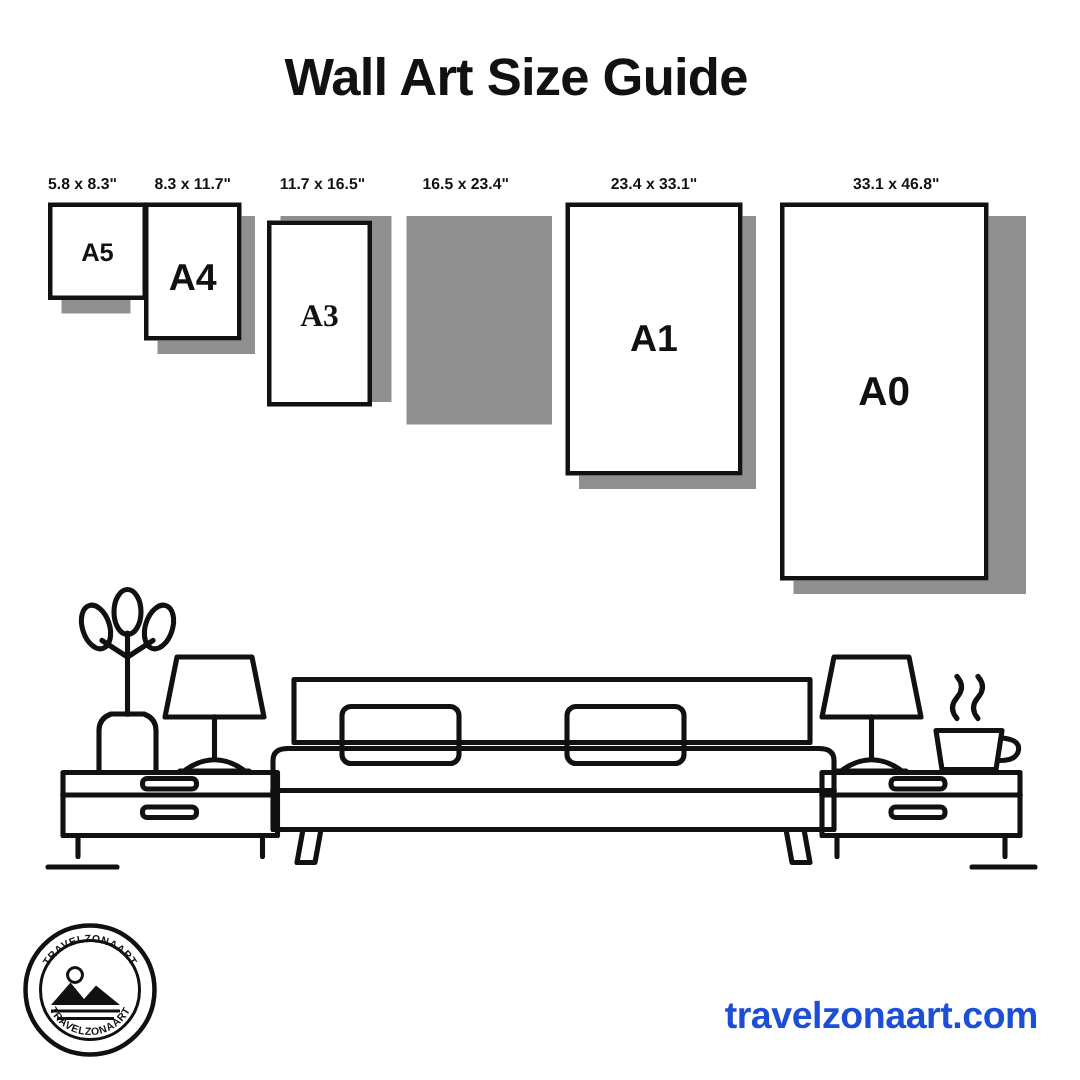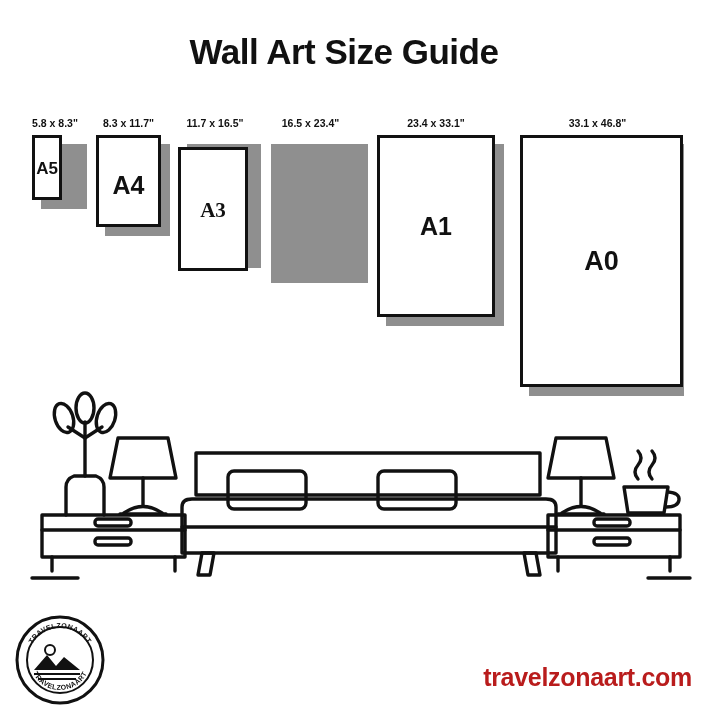--- a/index.html
+++ b/index.html
@@ -80,21 +80,21 @@
     height: 225px;
   }
 
   
   #footer-brand {
     position: absolute;
     right: 28px;
     bottom: 28px;
     font-size: 25px;
     font-weight: bold;
-    color: #b91c1c;
+    color: #1d4ed8;
     letter-spacing: -0.3px;
   }
   #logo {
     position: absolute;
     left: 14px;
     bottom: 14px;
     width: 92px;
     height: 92px;
   }
   .logo-text {
@@ -108,21 +108,21 @@
 <body>
 
 <div id="page">
 
   <div id="title">Wall Art Size Guide</div>
 
   <div id="frames">
       <div class="frame-group" style="left: 32px; top: 0px; width: 55px; height: 104px;">
         <div class="frame-dim" style="left: 0px; width: 46px; top: 12px;">5.8 x 8.3"</div>
         <div class="frame-shadow" style="left: 9px; top: 39px; width: 46px; height: 65px;"></div>
-        <div class="frame-box" style="left: 0px; top: 30px; width: 30px; height: 65px;">
+        <div class="frame-box" style="left: 0px; top: 30px; width: 66px; height: 65px;">
           <div class="frame-label" style="font-size: 17px; top: 20.94px;">A5</div>
         </div>
       </div>
       <div class="frame-group" style="left: 96px; top: 0px; width: 74px; height: 131px;">
         <div class="frame-dim" style="left: 0px; width: 65px; top: 12px;">8.3 x 11.7"</div>
         <div class="frame-shadow" style="left: 9px; top: 39px; width: 65px; height: 92px;"></div>
         <div class="frame-box" style="left: 0px; top: 30px; width: 65px; height: 92px;">
           <div class="frame-label" style="font-size: 25px; top: 33.08px;">A4</div>
         </div>
       </div>
@@ -140,21 +140,21 @@
       <div class="frame-group" style="left: 377px; top: 0px; width: 127px; height: 221px;">
         <div class="frame-dim" style="left: 0px; width: 118px; top: 12px;">23.4 x 33.1"</div>
         <div class="frame-shadow" style="left: 9px; top: 39px; width: 118px; height: 182px;"></div>
         <div class="frame-box" style="left: 0px; top: 30px; width: 118px; height: 182px;">
           <div class="frame-label" style="font-size: 25px; top: 74px;">A1</div>
         </div>
       </div>
       <div class="frame-group" style="left: 520px; top: 0px; width: 164px; height: 291px;">
         <div class="frame-dim" style="left: 0px; width: 155px; top: 12px;">33.1 x 46.8"</div>
         <div class="frame-shadow" style="left: 9px; top: 39px; width: 155px; height: 252px;"></div>
-        <div class="frame-box" style="left: 0px; top: 30px; width: 163px; height: 252px;">
+        <div class="frame-box" style="left: 0px; top: 30px; width: 139px; height: 252px;">
           <div class="frame-label" style="font-size: 27px; top: 107.64px;">A0</div>
         </div>
       </div>
     </div>
 
   <div id="room">
     <svg width="720" height="225" viewBox="0 0 720 225">
       <g fill="none" stroke="#111111" stroke-width="3.4" stroke-linejoin="round" stroke-linecap="round">
 
         <line x1="32" y1="203" x2="78" y2="203"></line>

